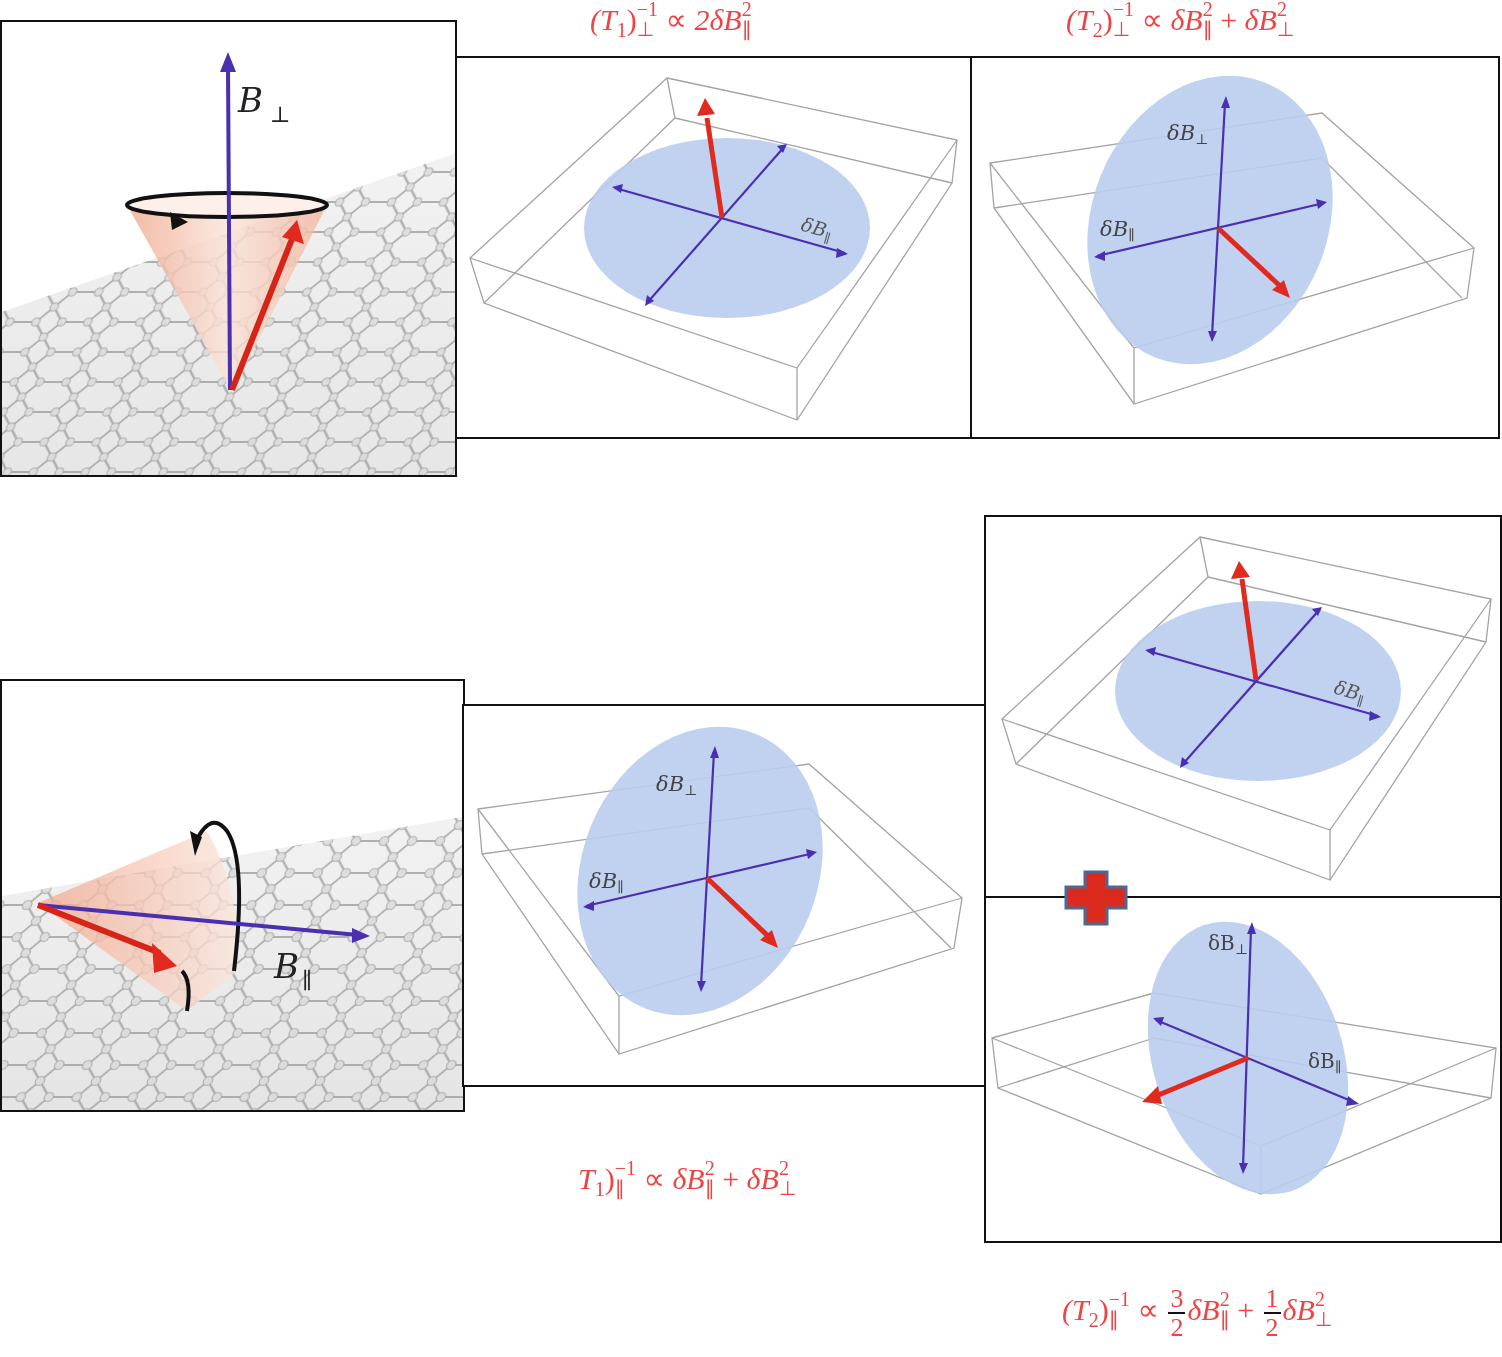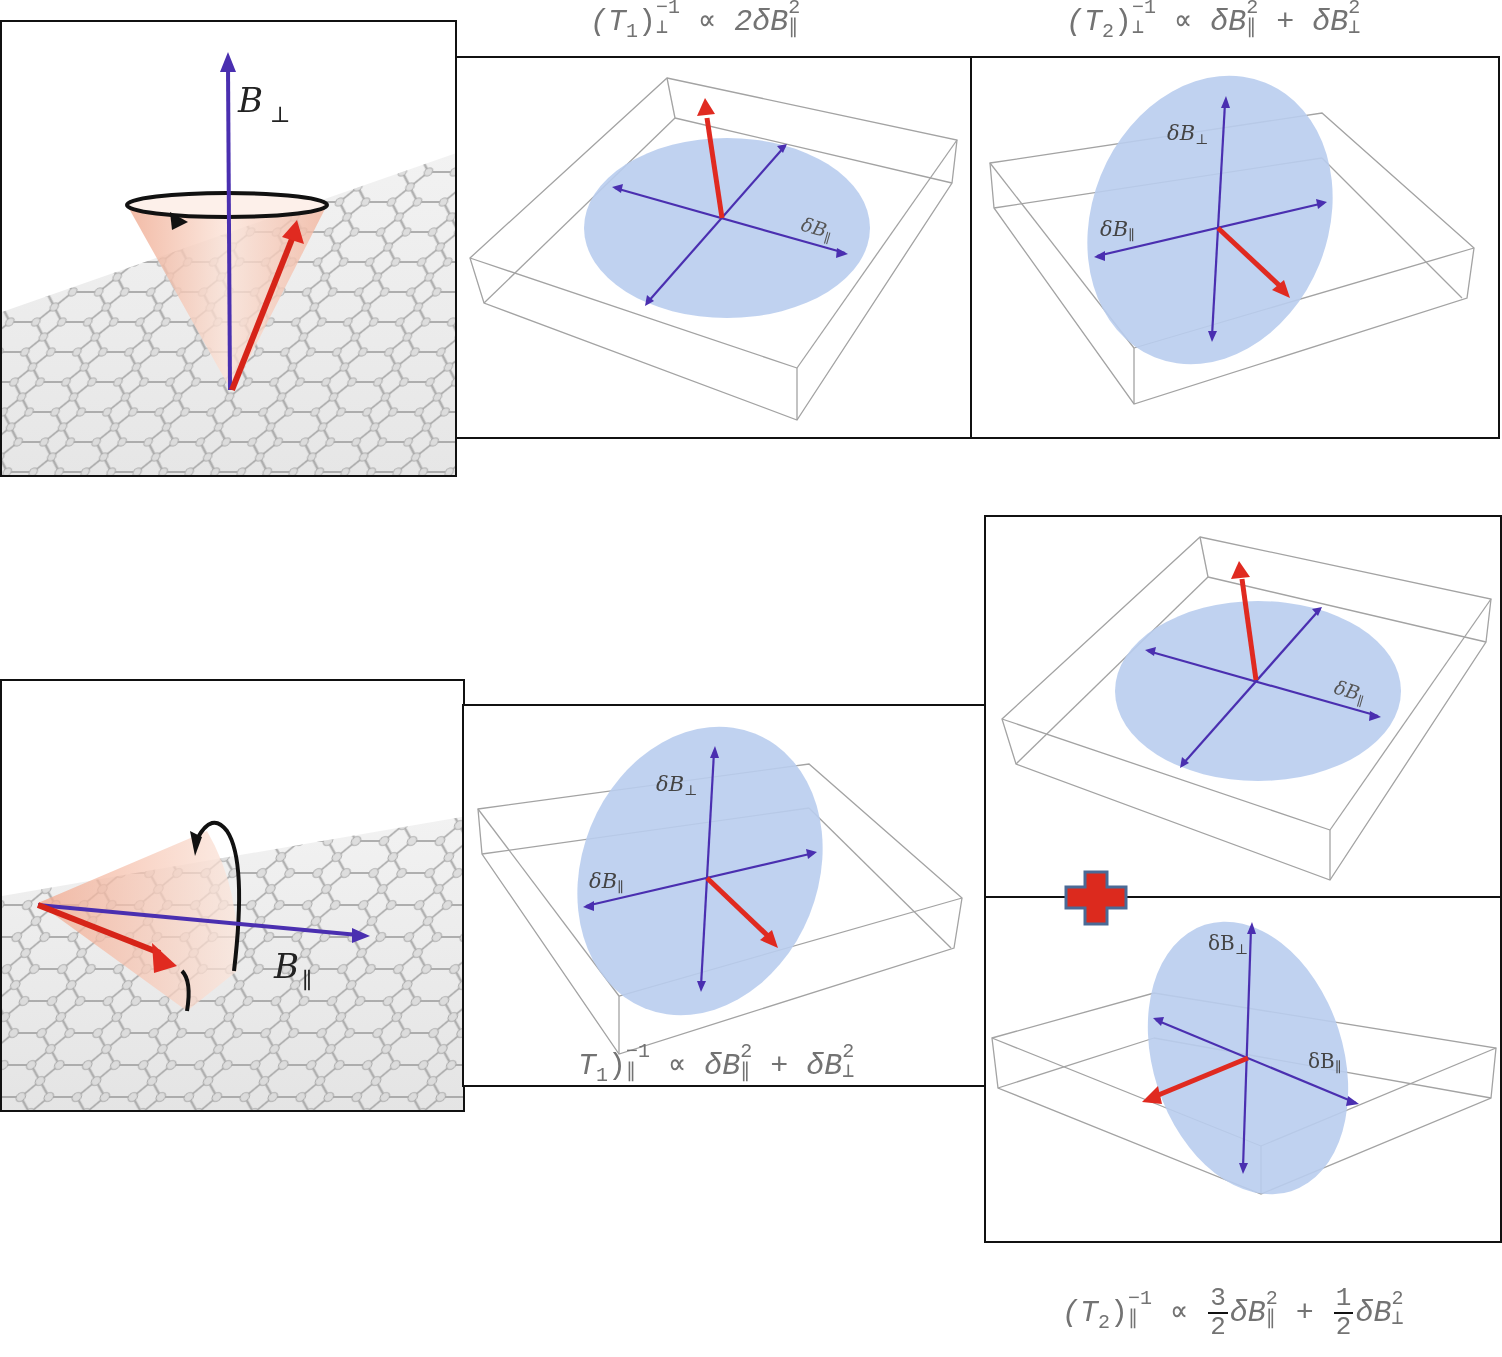--- a/index.html
+++ b/index.html
@@ -1,20 +1,20 @@
 <!DOCTYPE html>
 <html><head>
 <meta charset="utf-8">
 <style>
   html, body { margin:0; padding:0; background:#ffffff; }
   body { width:1502px; height:1357px; position:relative; overflow:hidden;
          font-family:"DejaVu Serif", serif; }
   .panel { position:absolute; border:2px solid #111; background:#fff; box-sizing:border-box; overflow:hidden; }
   .panel svg { position:absolute; left:0; top:0; }
-  .formula { position:absolute; font-family:Liberation Mono, monospace; font-size:30px; color:#737373; white-space:nowrap; }
+  .formula { position:absolute; font-family:Liberation Serif, serif; font-size:30px; color:#ef4444; white-space:nowrap; }
   .formula i { font-style:italic; }
   .formula sub, .formula sup { font-size:20px; }
   .sup-sub { display:inline-block; vertical-align:middle; line-height:1; text-align:left; position:relative; top:-4px; }
   .sup-sub span { display:block; font-size:20px; }
   .frac { display:inline-block; vertical-align:middle; text-align:center; font-size:26px; line-height:1.05; margin:0 2px; }
   .frac span { display:block; }
   .frac .num { border-bottom:2px solid #111; padding:0 2px; }
   .plus-icon { position:absolute; }
 </style>
 </head>
@@ -182,21 +182,21 @@
     <polygon points="233,275 237,286 242,275" fill="#4a2fb0"></polygon>
     <polygon points="119,201 130,195 130,205" fill="#4a2fb0"></polygon>
     <polygon points="353,146 342,143 344,153" fill="#4a2fb0"></polygon>
     <line x1="243" y1="172" x2="304" y2="230" stroke="#e02a20" stroke-width="5"></line>
     <polygon points="296,234 314,242 308,224" fill="#e02a20"></polygon>
     <text x="192" y="85" font-family="DejaVu Serif, serif" font-style="italic" font-size="21" fill="#444"><tspan>δB</tspan><tspan font-style="normal" font-size="14" dy="4">⊥</tspan></text>
     <text x="125" y="182" font-family="DejaVu Serif, serif" font-style="italic" font-size="21" fill="#444"><tspan>δB</tspan><tspan font-style="normal" font-size="14" dy="4">∥</tspan></text>
   </svg>
 </div>
 
-<div class="formula" style="left:578px; top:1046px;">
+<div class="formula" style="left:578px; top:1161px;">
   <i>T</i><sub>1</sub><span>)</span><span class="sup-sub"><span>−1</span><span>∥</span></span>
   <span>∝</span>
   <i>δB</i><span class="sup-sub"><span>2</span><span>∥</span></span>
   <span>+</span>
   <i>δB</i><span class="sup-sub"><span>2</span><span>⊥</span></span>
 </div>
 
 <div class="panel" style="left:984px; top:515px; width:518px; height:383px;">
   <svg width="518" height="383" viewBox="0 0 518 383">
     <g fill="none" stroke="#a3a3a3" stroke-width="1.3">

